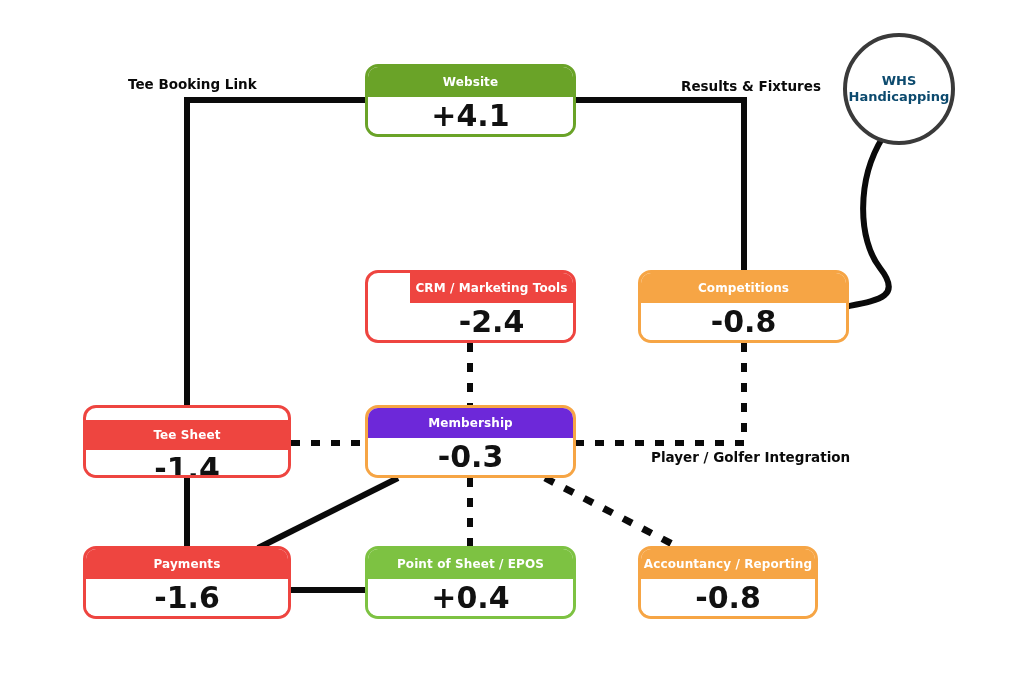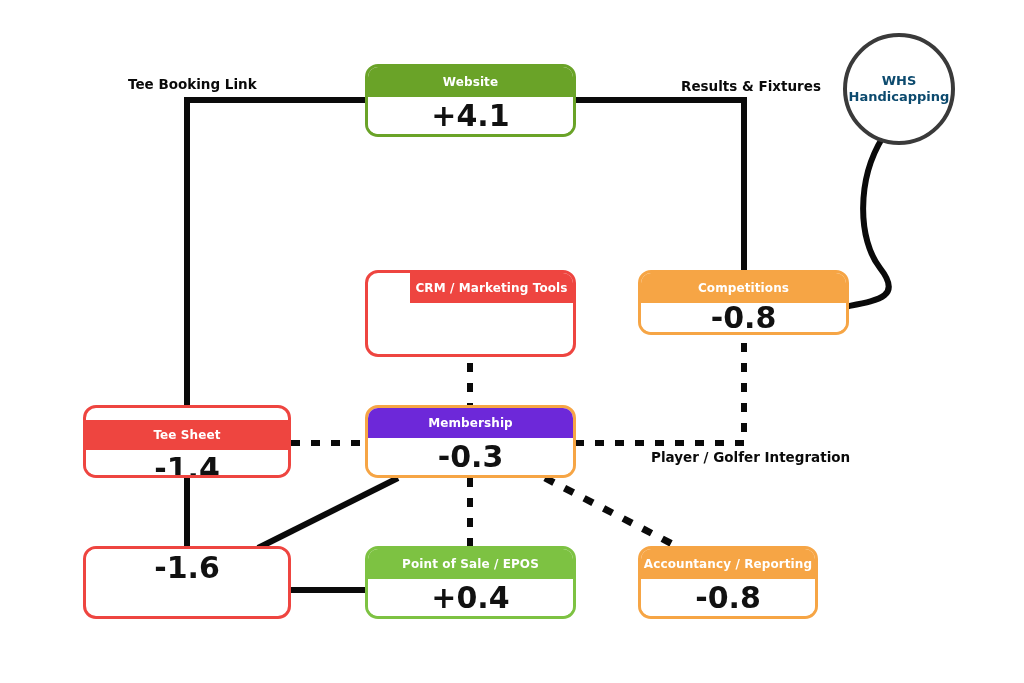--- a/index.html
+++ b/index.html
@@ -102,45 +102,47 @@
     <path d="M 398 478 L 258 548" fill="none" stroke="#0a0a0a" stroke-width="6" stroke-linecap="butt"></path>
 
     <path d="M 291 590 L 365 590" fill="none" stroke="#0a0a0a" stroke-width="6" stroke-linecap="butt"></path>
   </svg>
 
   <div class="node" style="left:365px; top:64px; width:211px; height:73px; border-color:#6AA328;">
     <div class="node-header" style="background:#6AA328;">Website</div>
     <div class="node-value">+4.1</div>
   </div>
 
-  <div class="node" style="left:365px; top:270px; width:211px; height:87px; border-color:#EE4540;padding-left:42px;">
+  <div class="node" style="left:365px; top:270px; width:211px; height:73px; border-color:#EE4540;padding-left:42px;">
     <div class="node-header" style="background:#EE4540;">CRM / Marketing Tools</div>
+    <div class="node-value">-2.4</div>
   </div>
 
-  <div class="node" style="left:638px; top:270px; width:211px; height:65px; border-color:#F6A545;">
+  <div class="node" style="left:638px; top:270px; width:211px; height:73px; border-color:#F6A545;">
     <div class="node-header" style="background:#F6A545;">Competitions</div>
     <div class="node-value">-0.8</div>
   </div>
 
   <div class="node" style="left:83px; top:405px; width:208px; height:73px; border-color:#EE4540;">
     <div class="node-header" style="background:#EE4540;margin-top:12px;">Tee Sheet</div>
     <div class="node-value">-1.4</div>
   </div>
 
   <div class="node" style="left:365px; top:405px; width:211px; height:73px; border-color:#F6A545;">
     <div class="node-header" style="background:#6d28d9;">Membership</div>
     <div class="node-value">-0.3</div>
   </div>
 
   <div class="node" style="left:83px; top:546px; width:208px; height:73px; border-color:#EE4540;">
+    <div class="node-header" style="background:#EE4540;">Payments</div>
     <div class="node-value">-1.6</div>
   </div>
 
   <div class="node" style="left:365px; top:546px; width:211px; height:73px; border-color:#7DC242;">
-    <div class="node-header" style="background:#7DC242;">Point of Sale / EPOS</div>
+    <div class="node-header" style="background:#7DC242;">Point of Sheet / EPOS</div>
     <div class="node-value">+0.4</div>
   </div>
 
   <div class="node" style="left:638px; top:546px; width:180px; height:73px; border-color:#F6A545;">
     <div class="node-header" style="background:#F6A545;">Accountancy / Reporting</div>
     <div class="node-value">-0.8</div>
   </div>
 
   <div class="circle-node" style="left:843px; top:33px; width:104px; height:104px;">
     <span>WHS</span>

